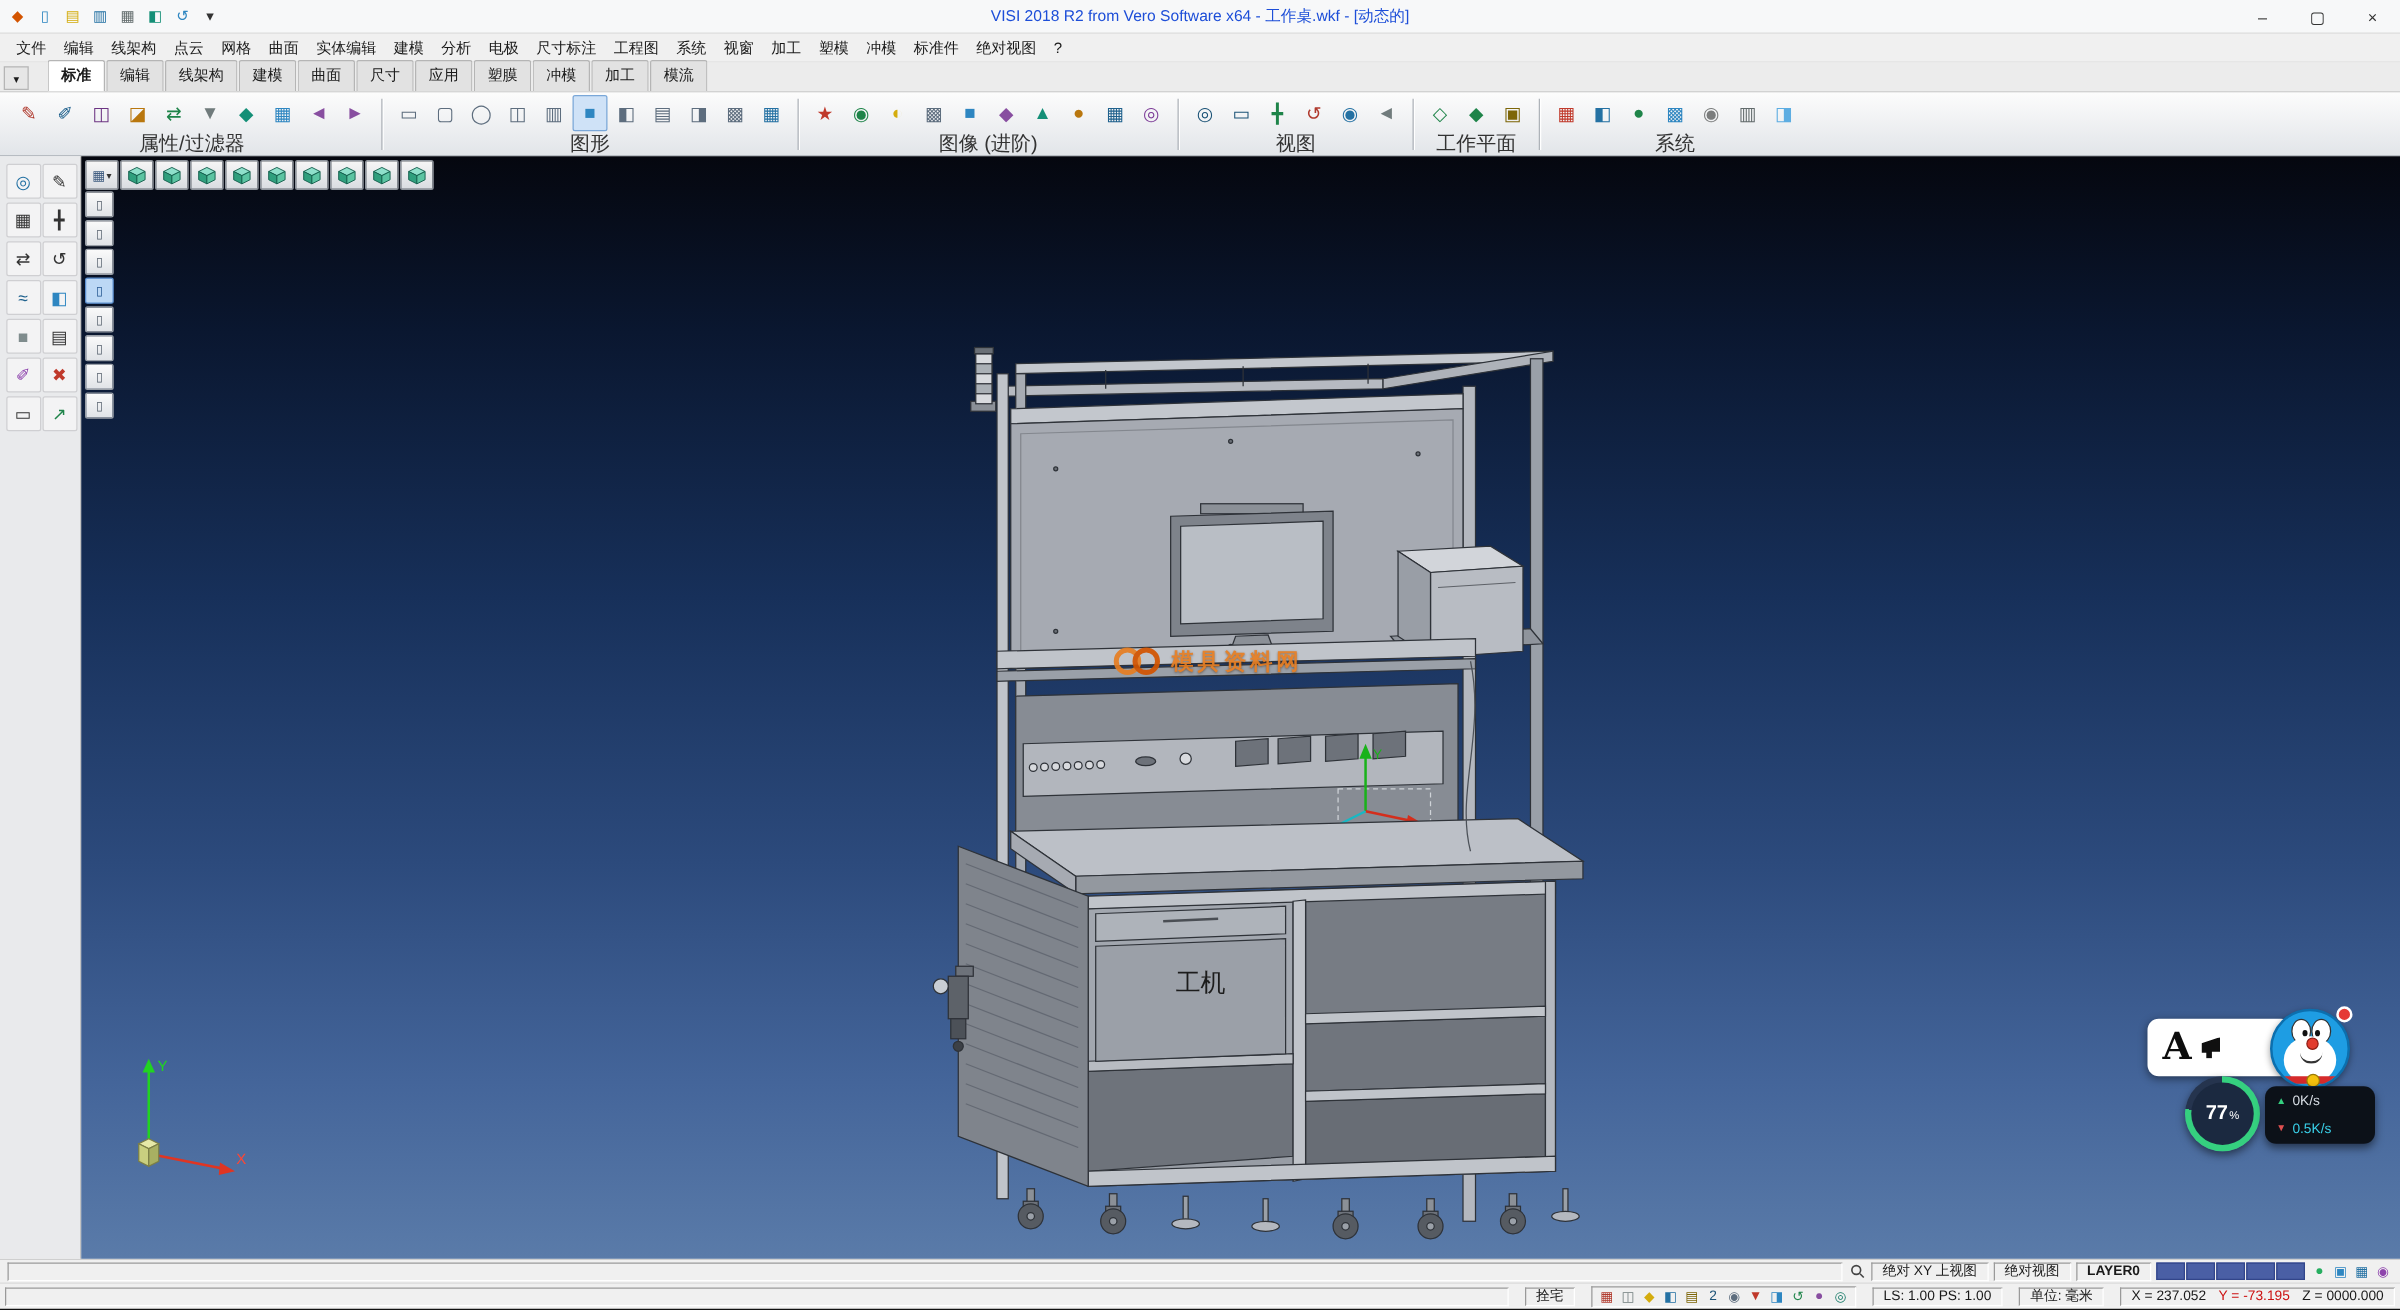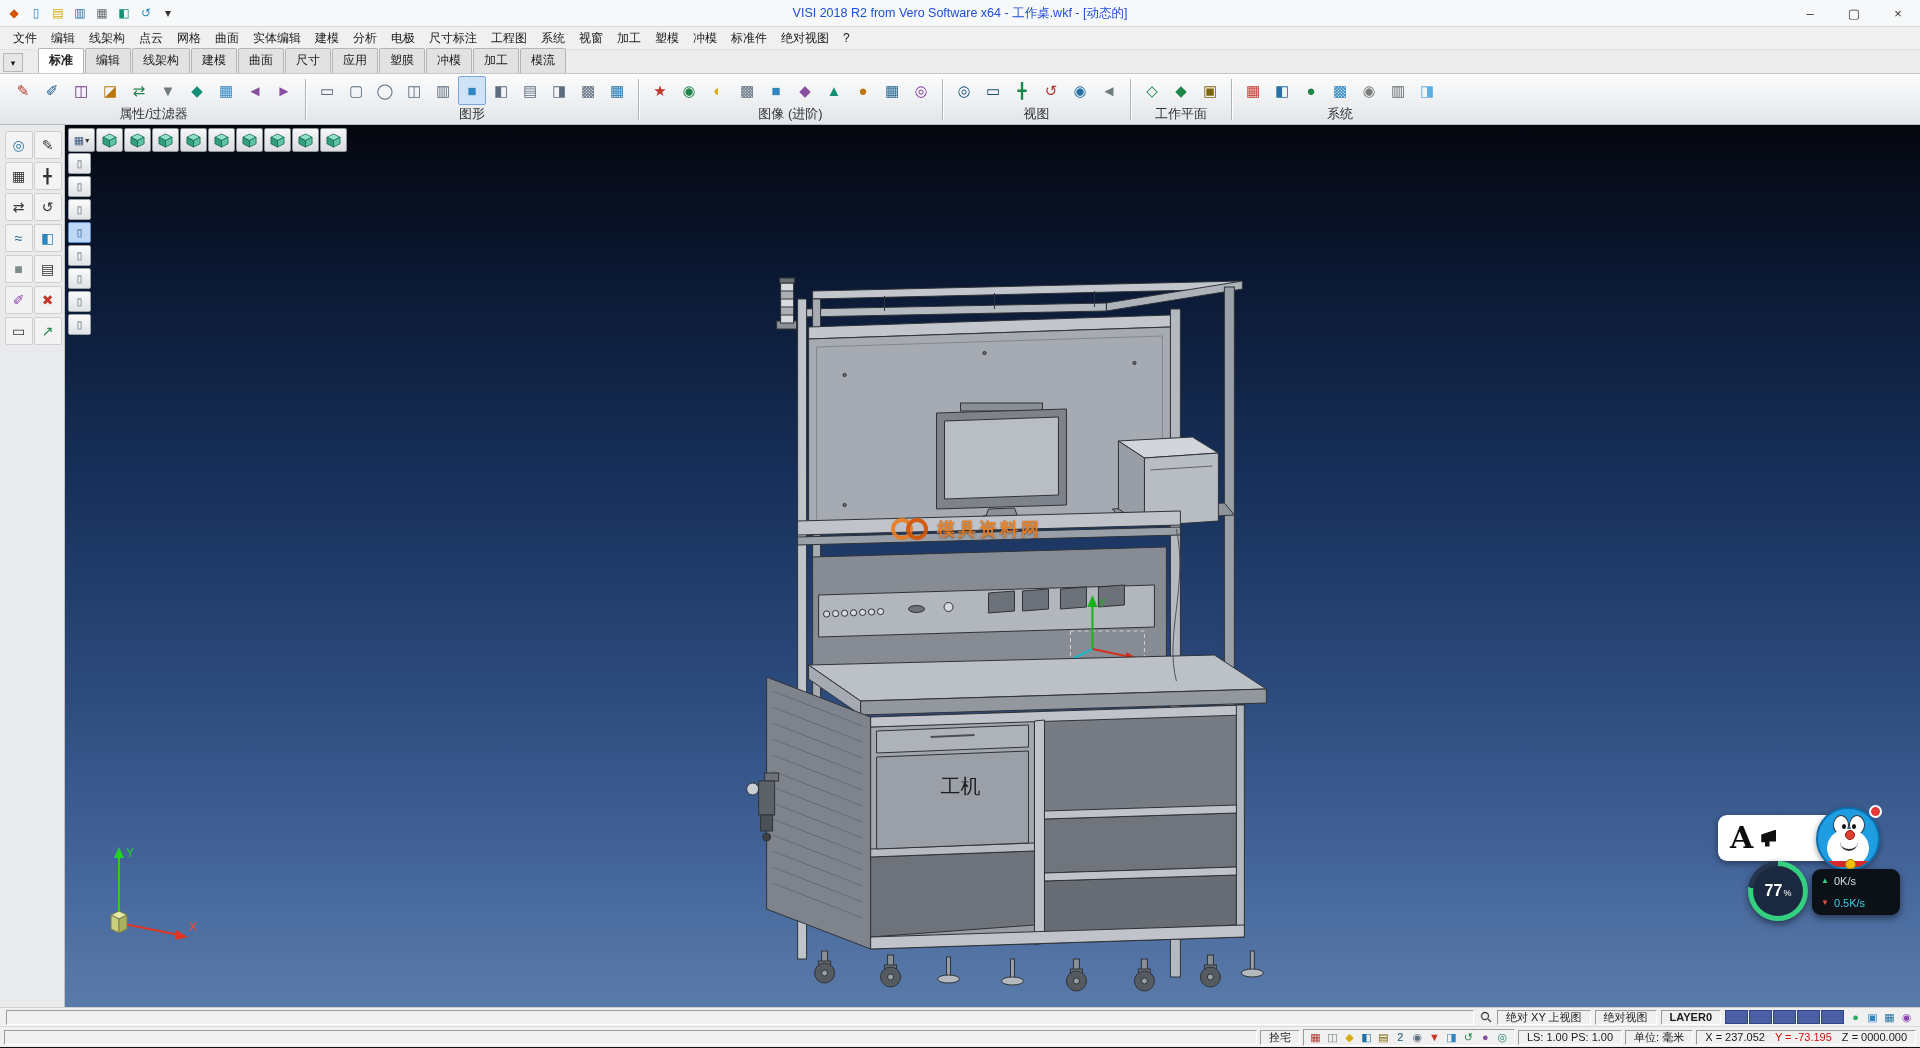--- a/index.html
+++ b/index.html
@@ -22,21 +22,21 @@
   .tab-overflow{width:18px;height:17px;display:flex;align-items:center;justify-content:center;border:1px solid #b5b5b5;background:#e6e6e6;margin:0 3px 1px 0;font-size:9px;}
   .tab{padding:3px 10px 4px;border:1px solid #b5b5b5;border-bottom:none;background:#e2e2e2;margin-right:1px;border-radius:2px 2px 0 0;white-space:nowrap;}
   .tab.active{background:#fff;font-weight:bold;margin-left:12px;}
 
   
   .toolbar{height:49px;background:linear-gradient(#fcfcfc,#e2e5e9);display:flex;align-items:stretch;border-bottom:1px solid #b7bcc2;padding:1px 4px 0;}
   .tb-group{display:flex;flex-direction:column;justify-content:space-between;}
   .tb-icons{display:flex;gap:1px;padding:1px 5px 0;}
   .tb-btn{width:26px;height:27px;display:flex;align-items:center;justify-content:center;border:1px solid transparent;border-radius:2px;font-size:15px;background:transparent;}
   .tb-btn.active{background:#cfe2f7;border-color:#7aa7d8;}
-  .tb-label{text-align:center;font-size:13px;color:#333;padding:0 2px 3px;white-space:nowrap;}
+  .tb-label{text-align:center;font-size:16px;color:#333;padding:0 2px 3px;white-space:nowrap;}
   .tb-sep{width:1px;background:#aeb3b9;margin:4px 2px;box-shadow:1px 0 0 #fff;}
 
   
   .main{display:flex;height:882px;}
   .left-toolbar{width:64px;background:#e9eaec;border-right:1px solid #c2c2c2;padding-top:6px;}
   .lt-grid{display:grid;grid-template-columns:26px 26px;gap:3px;justify-content:center;}
   .lt-btn{width:26px;height:26px;display:flex;align-items:center;justify-content:center;font-size:14px;border:1px solid #cfcfd2;background:#f3f3f4;border-radius:2px;}
 
   .viewport{flex:1;position:relative;overflow:hidden;
     background:linear-gradient(180deg,#05070f 0%,#0a1730 16%,#17305a 40%,#2c4a7c 64%,#44659a 84%,#5a7ba9 100%);}
@@ -89,21 +89,21 @@
 
   
   .status-top{height:18px;background:#f0f0f0;border-top:1px solid #cfcfcf;display:flex;align-items:center;gap:4px;padding:0 6px;font-size:11px;}
   .cell{border:1px solid;border-color:#9a9a9a #ffffff #ffffff #9a9a9a;padding:0 8px;height:13px;line-height:13px;white-space:nowrap;background:#f0f0f0;}
   .cell.fill{flex:1;}
   .layer-cell{font-weight:bold;}
   .segs{display:flex;gap:1px;align-items:center;}
   .seg{width:21px;height:12px;background:#4a5fa5;border:1px solid #32458a;}
   .mini-icons{display:flex;gap:2px;align-items:center;}
   .mini{width:15px;height:15px;display:flex;align-items:center;justify-content:center;font-size:11px;}
-  .status-bottom{height:20px;background:#f0f0f0;border-top:1px solid #dadada;display:flex;align-items:center;gap:3px;padding:0 4px;font-size:11px;}
+  .status-bottom{height:20px;background:#f0f0f0;border-top:1px solid #dadada;display:flex;align-items:center;gap:13px;padding:0 4px;font-size:11px;}
   .tool-strip{display:flex;gap:2px;align-items:center;border:1px solid;border-color:#9a9a9a #fff #fff #9a9a9a;height:15px;padding:0 4px;}
   .coords{display:flex;gap:10px;}
   .coord-y{color:#cc1111;}
   .taskbar-strip{height:9px;background:#101010;}
 </style>
 </head>
 <body>
 
 <div class="app">
 

